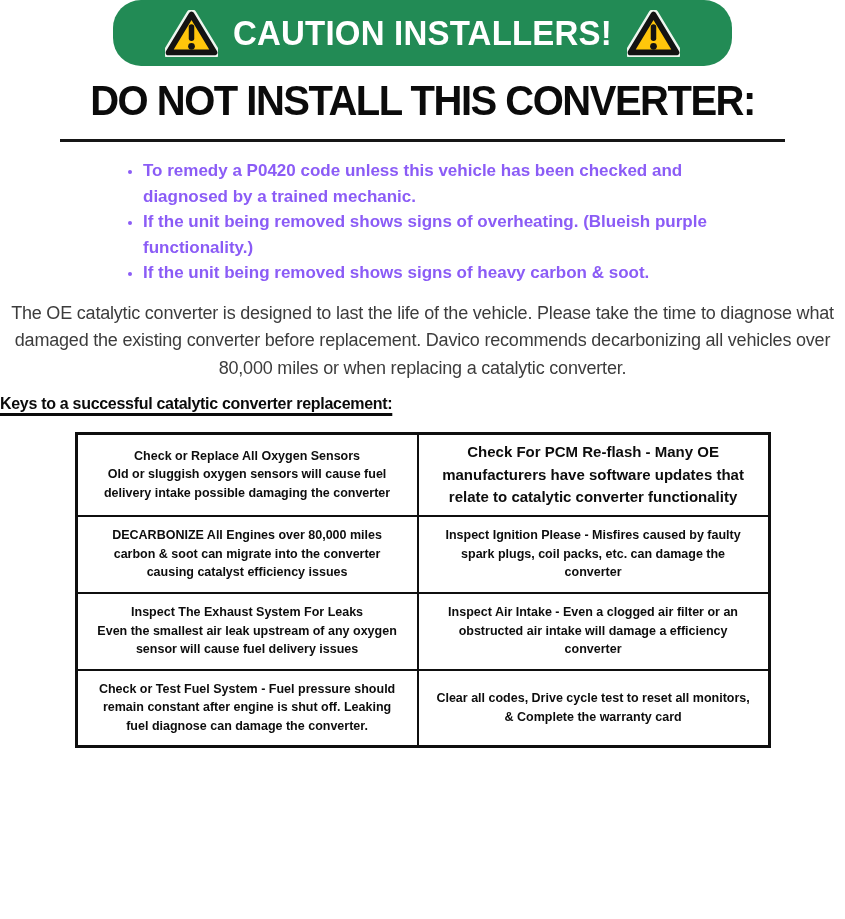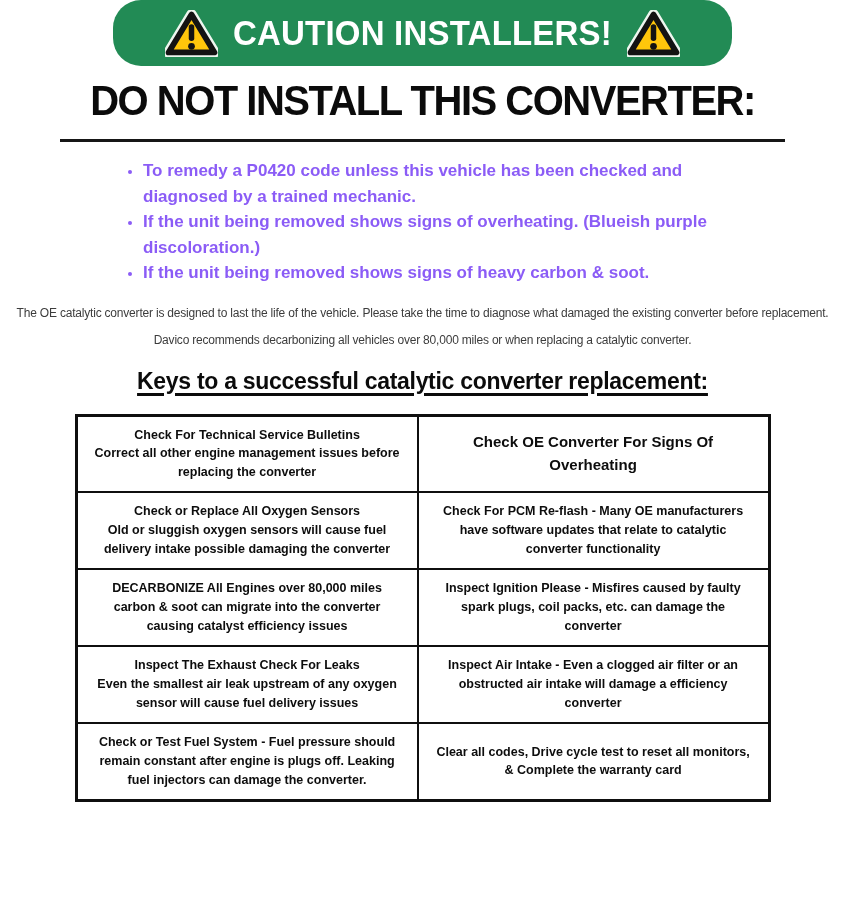--- a/index.html
+++ b/index.html
@@ -36,28 +36,28 @@
   .warn-list {
     margin: 16px 120px 0 143px;
     font-size: 17px; font-weight: 700; line-height: 25.5px; color: #8b5cf6;
   }
   .warn-list li { margin: 0; }
   .warn-list li::marker { font-size: 0.75em; }
 
   
   .advisory {
     margin: 14px auto 0 auto; width: 832px;
-    text-align: center; font-size: 12px; font-weight: 400;
+    text-align: center; font-size: 18px; font-weight: 400;
     line-height: 27.5px; color: #3c3c3c; letter-spacing: -0.2px;
   }
 
   
   .keys-heading {
-    margin-top: 13px; text-align: center;
-    font-size: 23px; font-weight: 800; letter-spacing: -0.3px; color: #0b0b0b;
+    margin-top: 13px; text-align: left;
+    font-size: 16px; font-weight: 800; letter-spacing: -0.3px; color: #0b0b0b;
   }
   .keys-heading span {
     text-decoration: underline; text-decoration-thickness: 2.5px; text-underline-offset: 4px;
   }
 
   
   .keys-table {
     width: 696px; margin: 19px auto 0 auto;
     border-collapse: collapse; table-layout: fixed;
     border: 3px solid #0f0f0f;
@@ -96,51 +96,46 @@
       </svg>
     </span>
   </header>
 
   <h1 class="headline">DO NOT INSTALL THIS CONVERTER:</h1>
 
   <hr class="divider">
 
   <ul class="warn-list">
       <li>To remedy a P0420 code unless this vehicle has been checked and diagnosed by a trained mechanic.</li>
-      <li>If the unit being removed shows signs of overheating. (Blueish purple discoloration.)</li>
+      <li>If the unit being removed shows signs of overheating. (Blueish purple functionality.)</li>
       <li>If the unit being removed shows signs of heavy carbon &amp; soot.</li>
     </ul>
 
   <p class="advisory">The OE catalytic converter is designed to last the life of the vehicle. Please take the time to diagnose what damaged the existing converter before replacement. Davico recommends decarbonizing all vehicles over 80,000 miles or when replacing a catalytic converter.</p>
 
   <h3 class="keys-heading">
     <span>Keys to a successful catalytic converter replacement:</span>
   </h3>
 
   <table class="keys-table">
     <tbody>
         <tr>
-          <td>Check For Technical Service Bulletins
-Correct all other engine management issues before replacing the converter</td>
-          <td>Check OE Converter For Signs Of Overheating</td>
-        </tr>
-        <tr>
           <td>Check or Replace All Oxygen Sensors
 Old or sluggish oxygen sensors will cause fuel delivery intake possible damaging the converter</td>
           <td>Check For PCM Re-flash - Many OE manufacturers have software updates that relate to catalytic converter functionality</td>
         </tr>
         <tr>
           <td>DECARBONIZE All Engines over 80,000 miles carbon &amp; soot can migrate into the converter causing catalyst efficiency issues</td>
           <td>Inspect Ignition Please - Misfires caused by faulty spark plugs, coil packs, etc. can damage the converter</td>
         </tr>
         <tr>
-          <td>Inspect The Exhaust Check For Leaks
+          <td>Inspect The Exhaust System For Leaks
 Even the smallest air leak upstream of any oxygen sensor will cause fuel delivery issues</td>
           <td>Inspect Air Intake - Even a clogged air filter or an obstructed air intake will damage a efficiency converter</td>
         </tr>
         <tr>
-          <td>Check or Test Fuel System - Fuel pressure should remain constant after engine is plugs off.  Leaking fuel injectors can damage the converter.</td>
+          <td>Check or Test Fuel System - Fuel pressure should remain constant after engine is shut off.  Leaking fuel diagnose can damage the converter.</td>
           <td>Clear all codes,  Drive cycle test to reset all monitors, &amp; Complete the warranty card</td>
         </tr>
       </tbody>
   </table>
 
 </div>
 
 </body></html>

